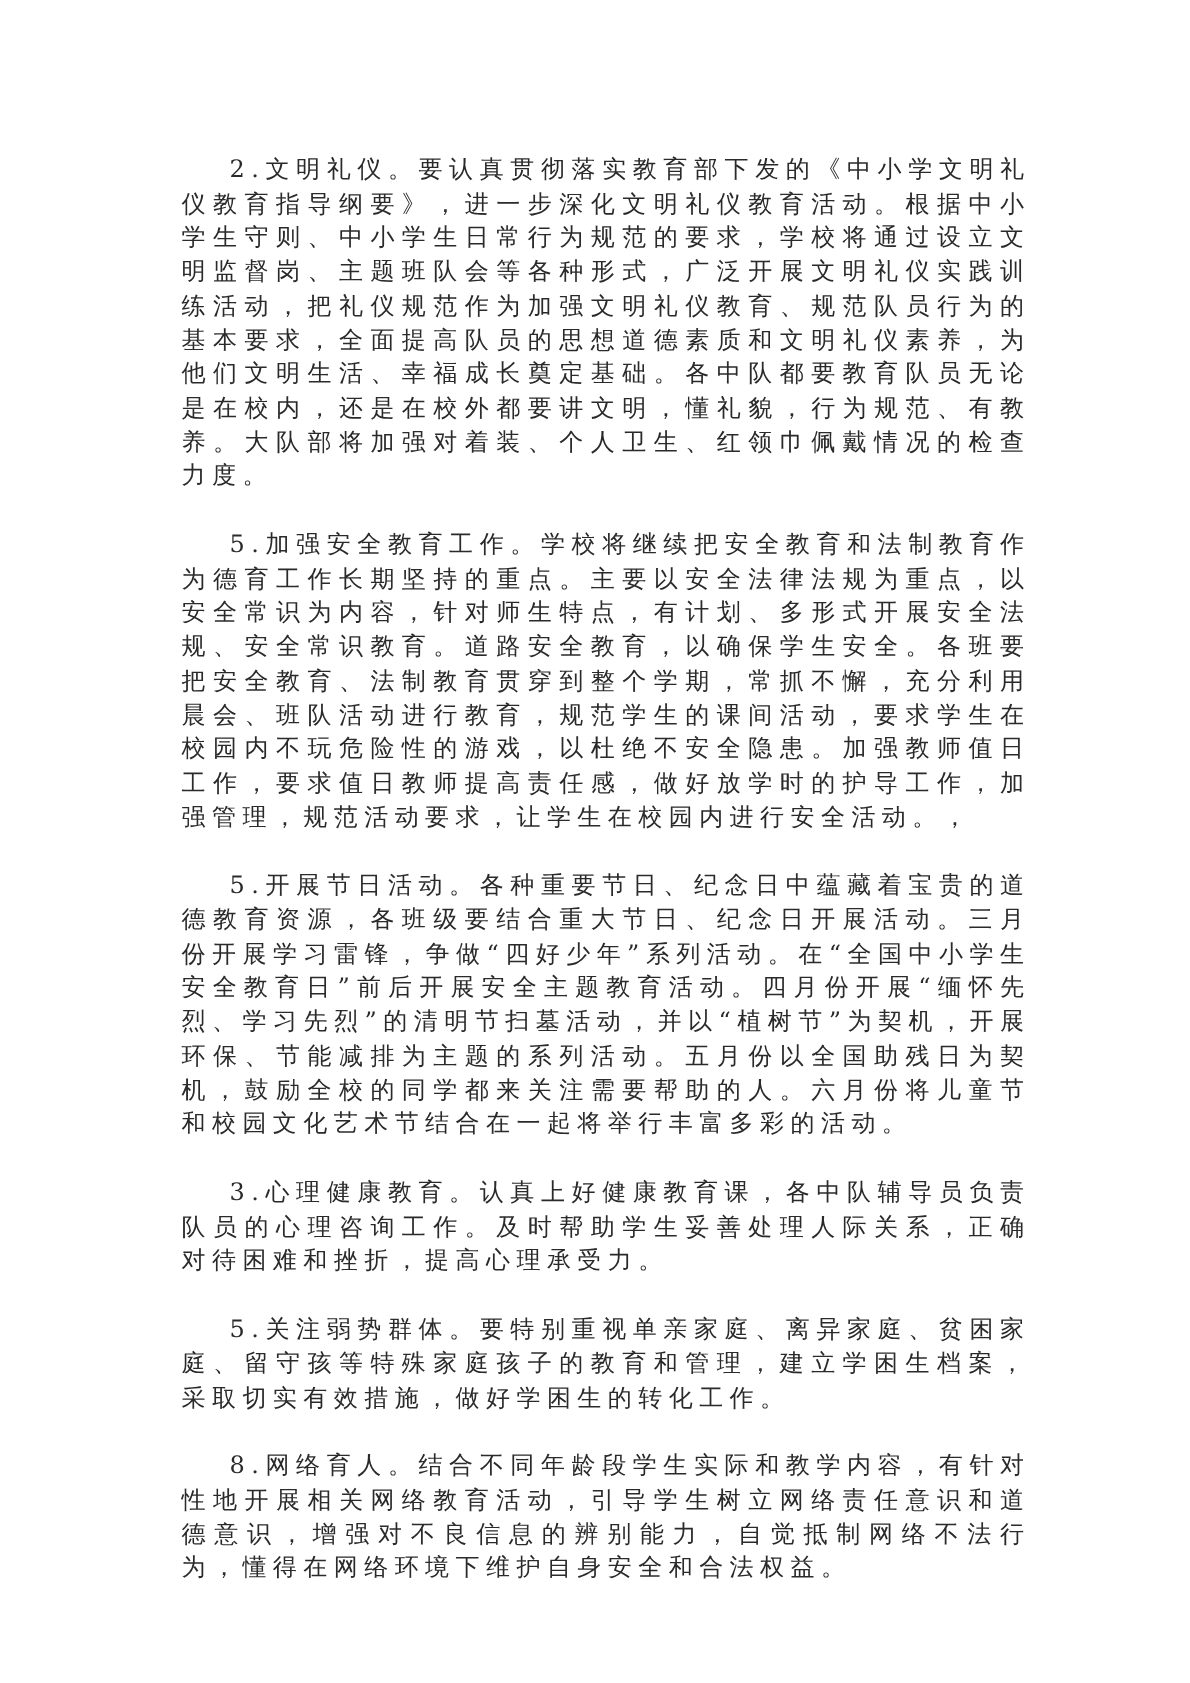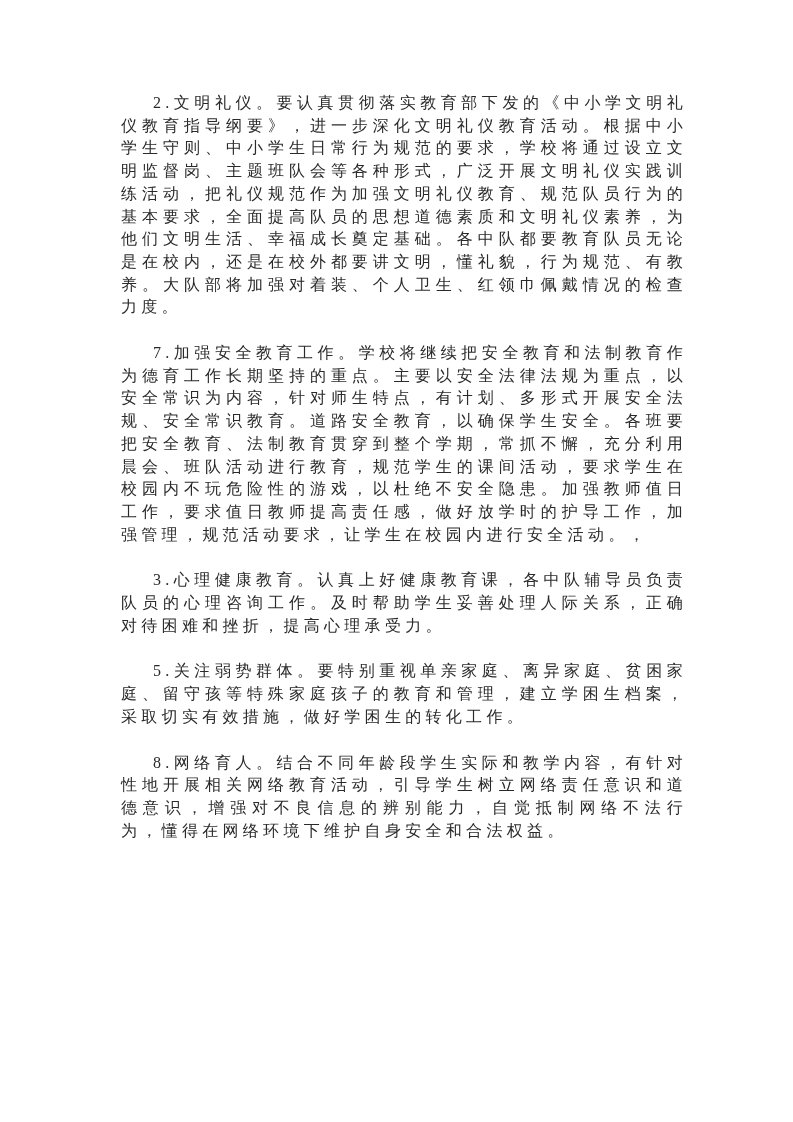--- a/index.html
+++ b/index.html
@@ -3,33 +3,33 @@
 <meta charset="utf-8">
 <style>
   html, body { margin: 0; padding: 0; background: #ffffff; }
   body { width: 793px; height: 1122px; position: relative; overflow: hidden; }
   .page {
     position: absolute; left: 121px; top: 92px; width: 566px;
     font-family: "DejaVu Serif", "Liberation Serif", serif;
     font-size: 16px; color: #2a2a2a;
   }
   .para {
-    margin: 0 0 23px 0;
+    margin: 10px 0 23px 0;
     line-height: 22.7px;
     text-indent: 32px;
     text-align: justify;
     text-align-last: left;
     letter-spacing: 4.3px;
     word-break: break-all;
-    font-family: Liberation Serif, serif;
   }
 </style>
 </head>
 <body>
 
 <div class="page">
   <p class="para">2.文明礼仪。要认真贯彻落实教育部下发的《中小学文明礼仪教育指导纲要》，进一步深化文明礼仪教育活动。根据中小学生守则、中小学生日常行为规范的要求，学校将通过设立文明监督岗、主题班队会等各种形式，广泛开展文明礼仪实践训练活动，把礼仪规范作为加强文明礼仪教育、规范队员行为的基本要求，全面提高队员的思想道德素质和文明礼仪素养，为他们文明生活、幸福成长奠定基础。各中队都要教育队员无论是在校内，还是在校外都要讲文明，懂礼貌，行为规范、有教养。大队部将加强对着装、个人卫生、红领巾佩戴情况的检查力度。</p>
-  <p class="para">7.加强安全教育工作。学校将继续把安全教育和法制教育作为德育工作长期坚持的重点。主要以安全法律法规为重点，以安全常识为内容，针对师生特点，有计划、多形式开展安全法规、安全常识教育。道路安全教育，以确保学生安全。各班要把安全教育、法制教育贯穿到整个学期，常抓不懈，充分利用晨会、班队活动进行教育，规范学生的课间活动，要求学生在校园内不玩危险性的游戏，以杜绝不安全隐患。加强教师值日工作，要求值日教师提高责任感，做好放学时的护导工作，加强管理，规范活动要求，让学生在校园内进行安全活动。，</p>
+  <p class="para">5.加强安全教育工作。学校将继续把安全教育和法制教育作为德育工作长期坚持的重点。主要以安全法律法规为重点，以安全常识为内容，针对师生特点，有计划、多形式开展安全法规、安全常识教育。道路安全教育，以确保学生安全。各班要把安全教育、法制教育贯穿到整个学期，常抓不懈，充分利用晨会、班队活动进行教育，规范学生的课间活动，要求学生在校园内不玩危险性的游戏，以杜绝不安全隐患。加强教师值日工作，要求值日教师提高责任感，做好放学时的护导工作，加强管理，规范活动要求，让学生在校园内进行安全活动。，</p>
+  <p class="para">5.开展节日活动。各种重要节日、纪念日中蕴藏着宝贵的道德教育资源，各班级要结合重大节日、纪念日开展活动。三月份开展学习雷锋，争做“四好少年”系列活动。在“全国中小学生安全教育日”前后开展安全主题教育活动。四月份开展“缅怀先烈、学习先烈”的清明节扫墓活动，并以“植树节”为契机，开展环保、节能减排为主题的系列活动。五月份以全国助残日为契机，鼓励全校的同学都来关注需要帮助的人。六月份将儿童节和校园文化艺术节结合在一起将举行丰富多彩的活动。</p>
   <p class="para">3.心理健康教育。认真上好健康教育课，各中队辅导员负责队员的心理咨询工作。及时帮助学生妥善处理人际关系，正确对待困难和挫折，提高心理承受力。</p>
   <p class="para">5.关注弱势群体。要特别重视单亲家庭、离异家庭、贫困家庭、留守孩等特殊家庭孩子的教育和管理，建立学困生档案，采取切实有效措施，做好学困生的转化工作。</p>
   <p class="para">8.网络育人。结合不同年龄段学生实际和教学内容，有针对性地开展相关网络教育活动，引导学生树立网络责任意识和道德意识，增强对不良信息的辨别能力，自觉抵制网络不法行为，懂得在网络环境下维护自身安全和合法权益。</p>
 
 </div>
 
 </body></html>

